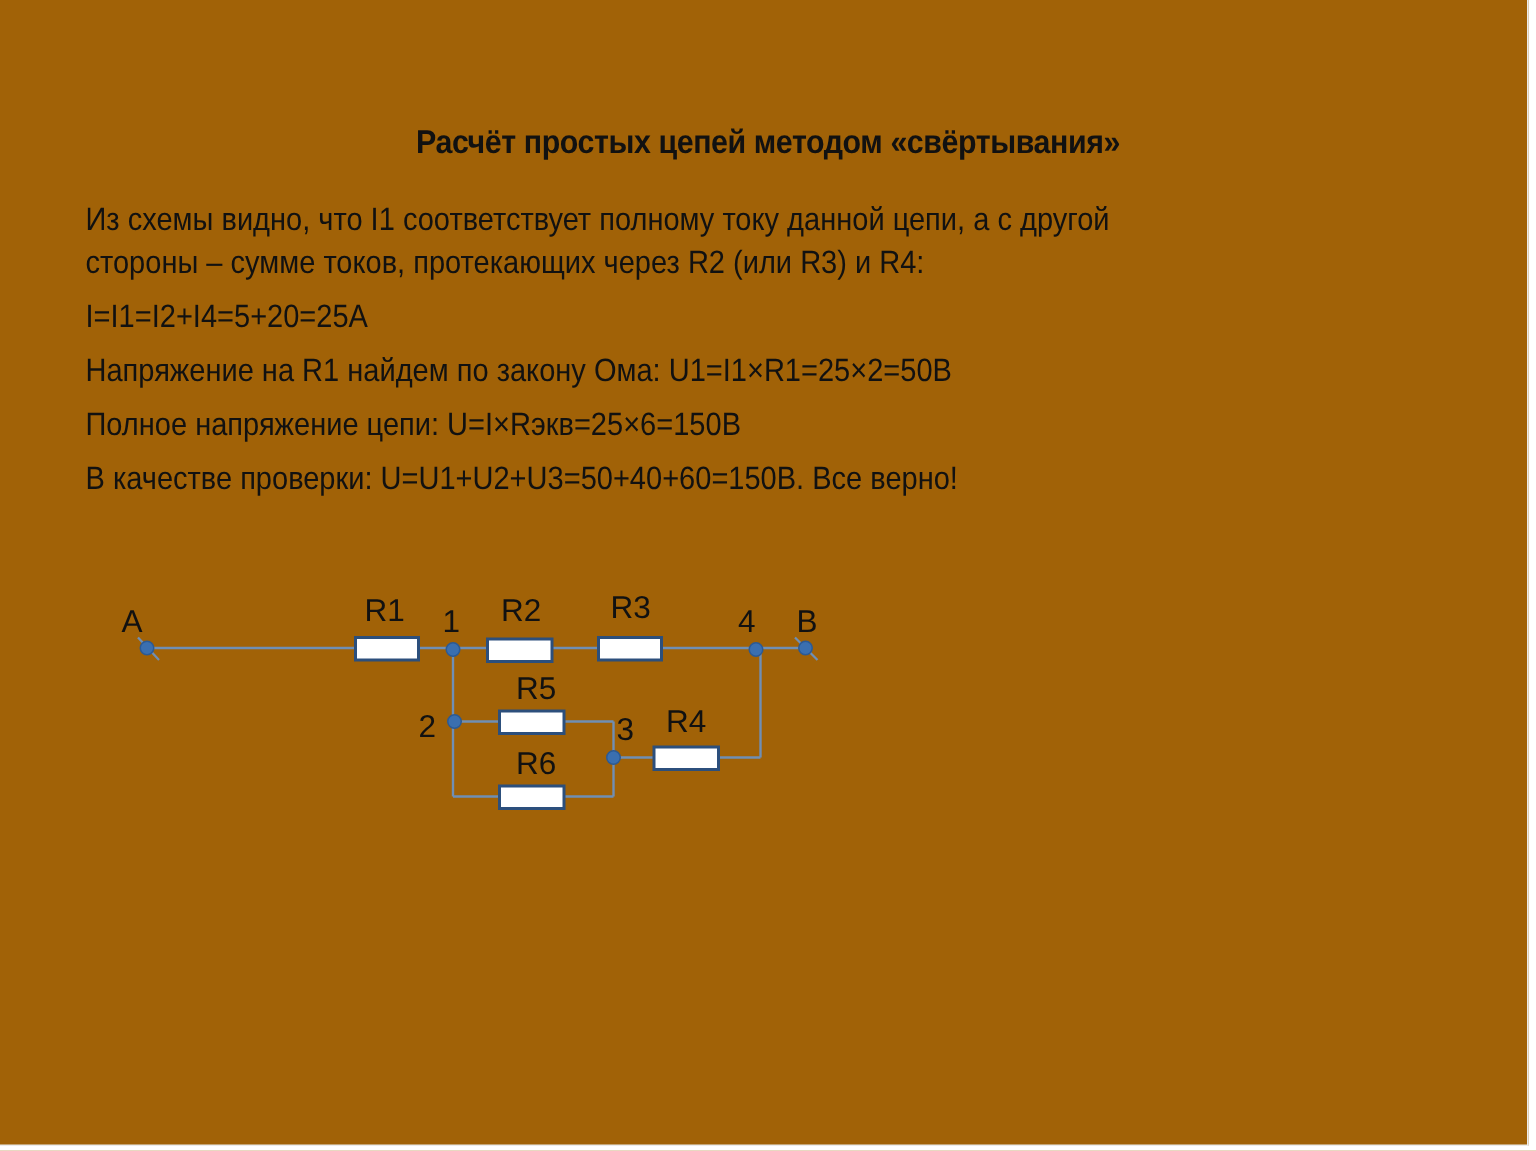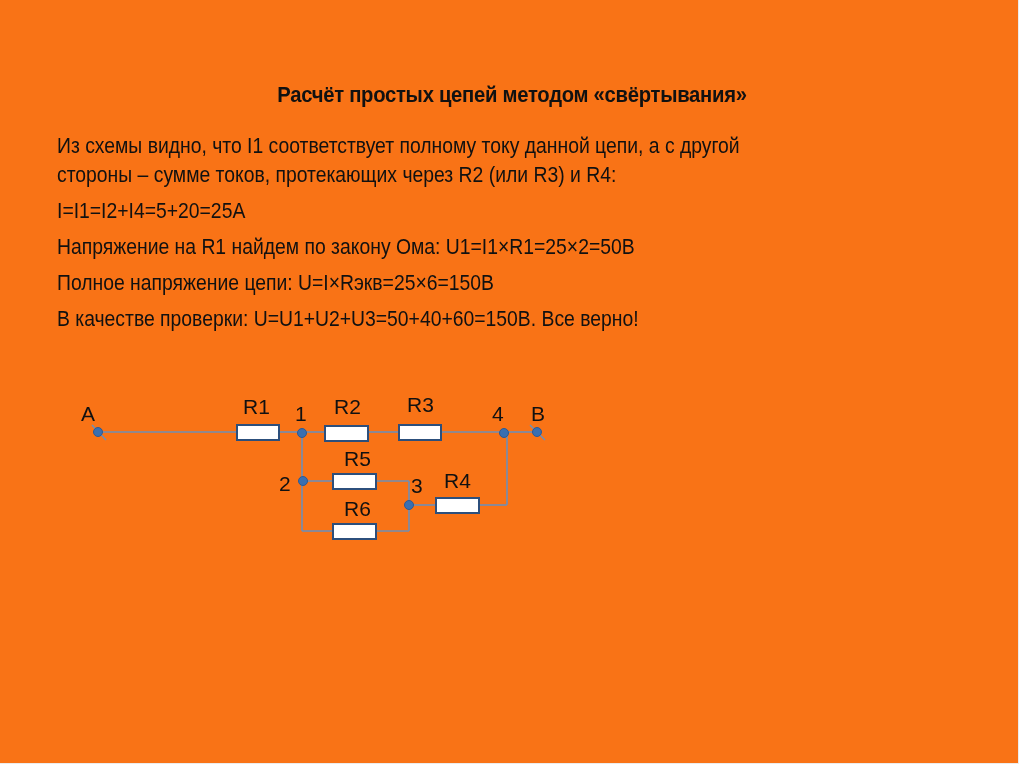--- a/index.html
+++ b/index.html
@@ -13,21 +13,21 @@
     body {
       position: relative;
       font-family: "Liberation Sans", "DejaVu Sans", sans-serif;
       color: #111111;
     }
     .slide {
       position: absolute;
       left: 0; top: 0;
       width: 1018px;
       height: 763px;
-      background: #f97316;
+      background: #a16207;
       border-right: 1px solid #ececec;
       border-bottom: 1px solid #ececec;
     }
     .title {
       position: absolute;
       left: 0;
       width: 1024px;
       top: 82px;
       text-align: center;
       font-size: 22px;

